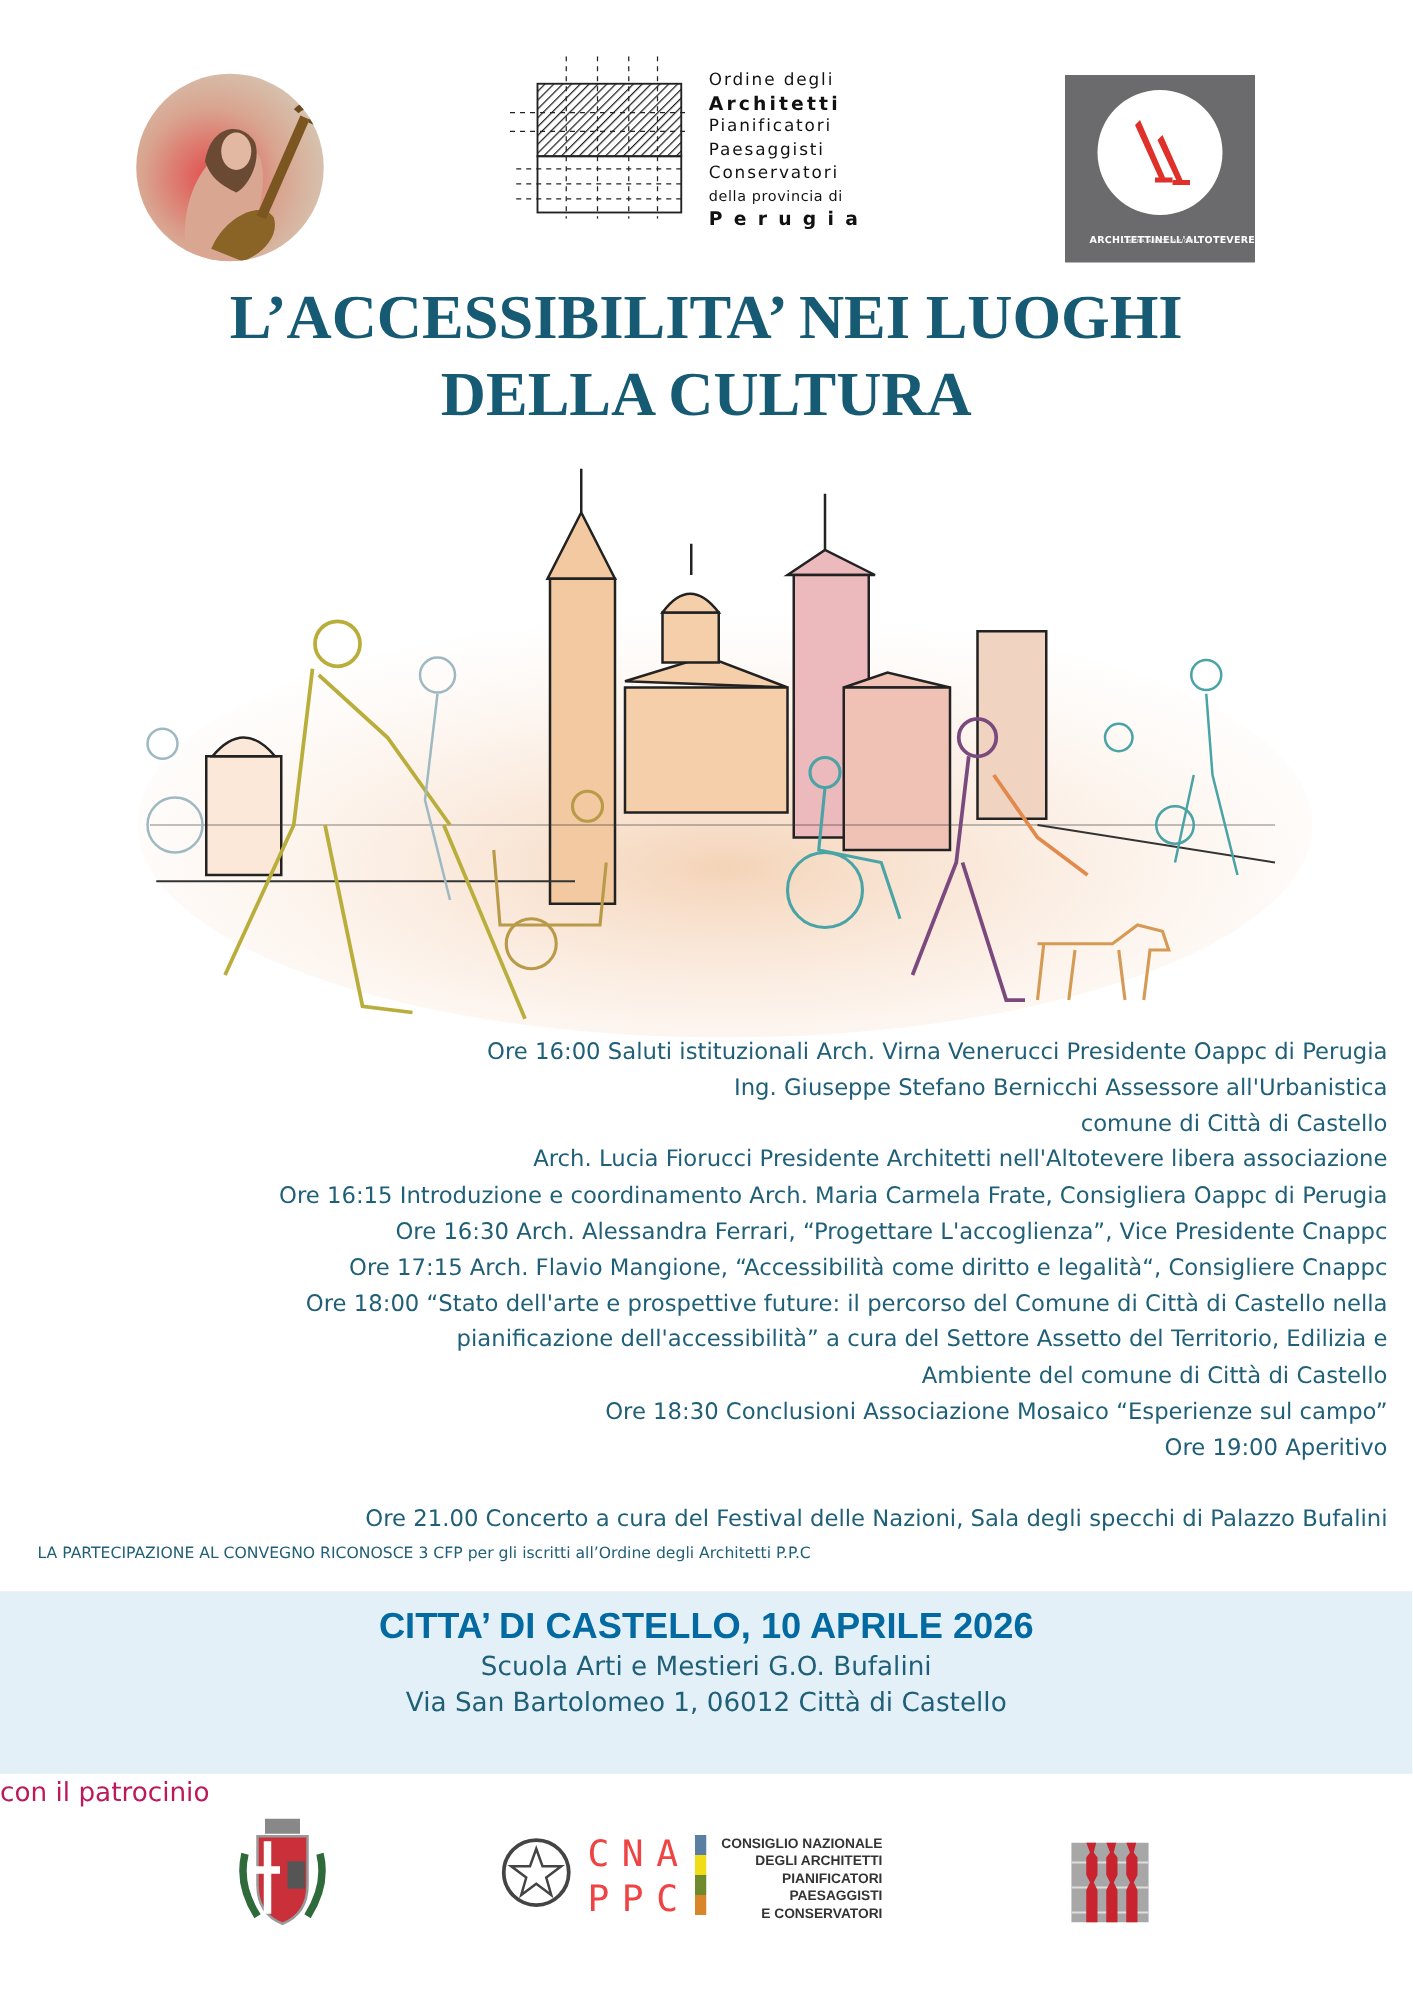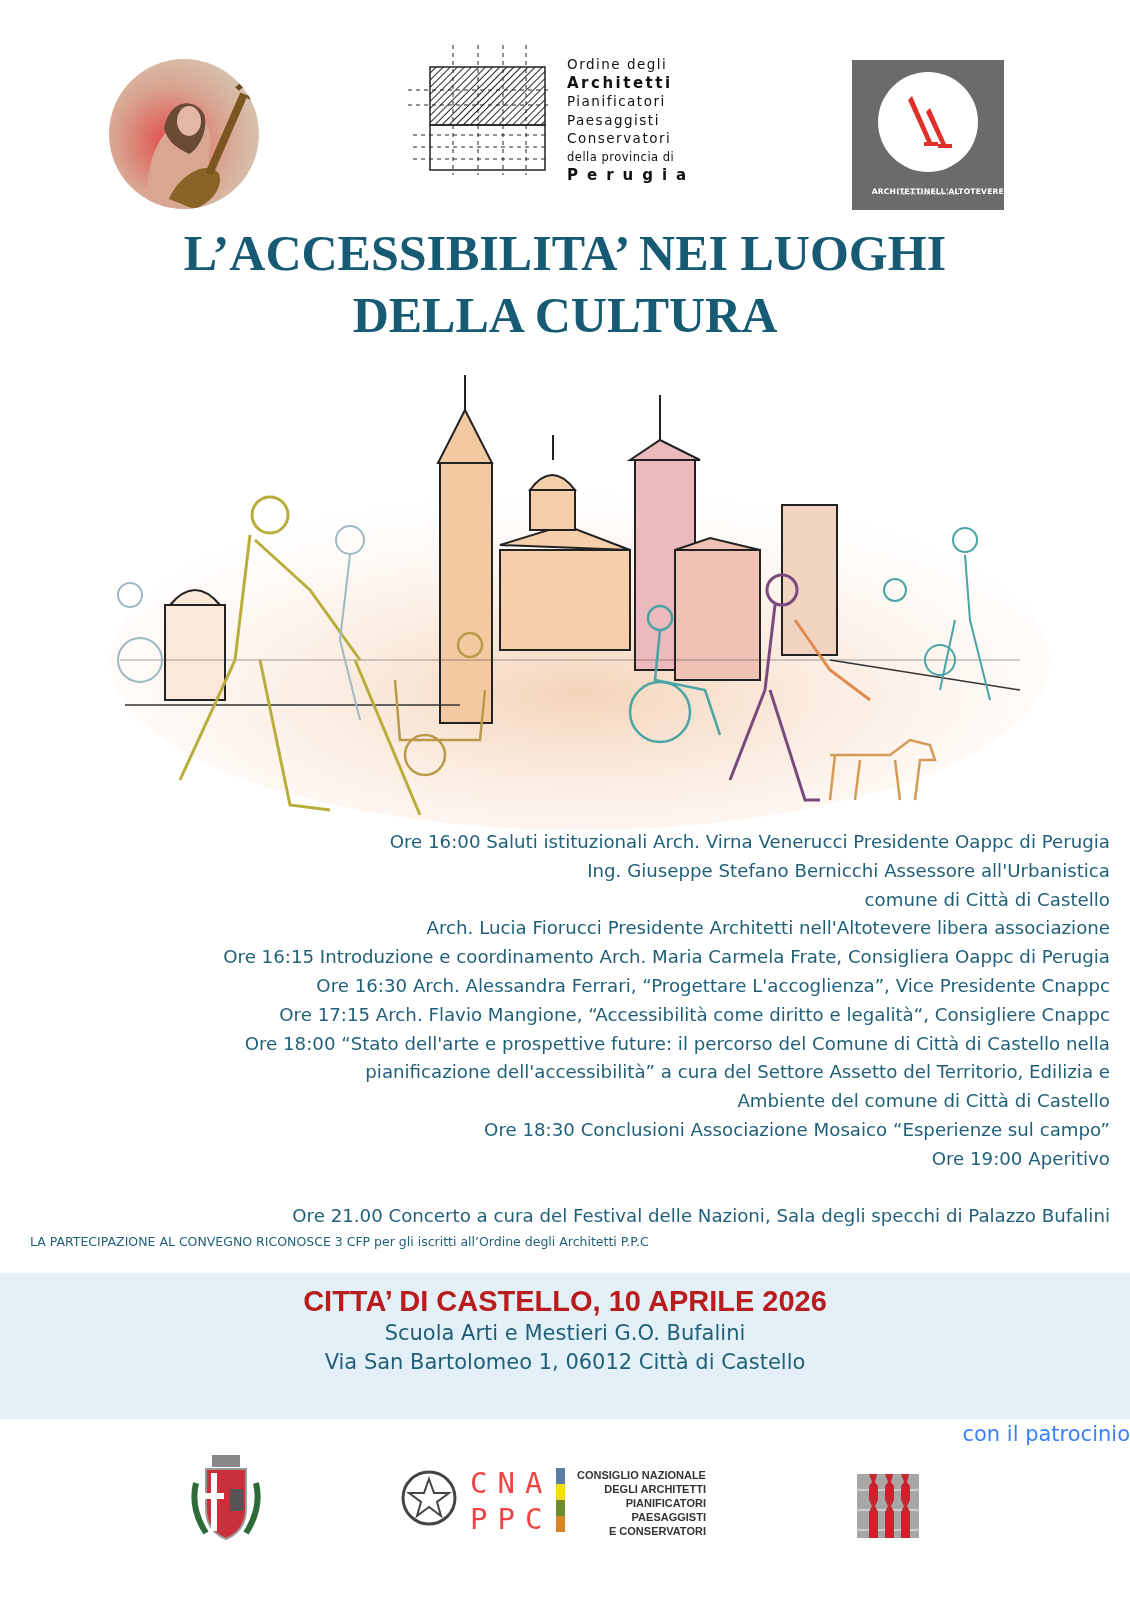--- a/index.html
+++ b/index.html
@@ -20,23 +20,23 @@
   .title { left:0; width:1130px; top:222px; text-align:center; font-family:Liberation Serif, serif; font-weight:bold; color:#165a73; font-size:50px; line-height:62px; letter-spacing:0px; }
   
   .illus { left:60px; top:360px; width:1000px; height:470px; }
   
   .prog { left:30px; top:828px; width:1080px; font-family:"DejaVu Sans", sans-serif; font-size:18.2px; line-height:28.8px; color:#1f5f78; }
   .prog .row { white-space:nowrap; height:28.8px;text-align:right; }
   .gap { height:28.8px; }
   .cfp { font-size:12.5px; line-height:18px; white-space:nowrap; margin-top:2px; }
   
   .band { left:0; top:1273px; width:1130px; height:146px; background:#e3f0f7; text-align:center; }
-  .band .h { font-family:"Liberation Sans", sans-serif; font-weight:bold; font-size:29px; color:#b91c1c; margin-top:10px; line-height:36px; }
+  .band .h { font-family:"Liberation Sans", sans-serif; font-weight:bold; font-size:29px; color:#0369a1; margin-top:10px; line-height:36px; }
   .band .l { font-size:21px; line-height:28.5px; color:#1f5f78; }
-  .patro { left:0; width:1130px; top:1420px; text-align:right; font-size:21px; color:#3b82f6; line-height:28px; }
+  .patro { left:0; width:1130px; top:1420px; text-align:left; font-size:21px; color:#be185d; line-height:28px; }
   .cnappc-text { left:577px; top:1468px; font-family:"Liberation Sans", sans-serif; font-weight:bold; font-size:11px; line-height:14px; color:#333;text-align:right; }
   .cna { left:470px; top:1465px; font-family:"DejaVu Sans Mono", monospace; font-size:29px; line-height:36px; color:#ef4444; letter-spacing:10px; }
 </style>
 </head>
 <body>
 
 <div class="abs logo-left">
   <svg width="150" height="150" viewBox="0 0 150 150">
     <path d="M40 150 C35 110 45 80 70 60 C80 50 95 55 100 70 C105 90 95 120 90 150 Z" fill="#d9a791"></path>
     <path d="M55 70 C60 40 85 38 95 55 C100 70 90 90 80 95 C70 90 60 85 55 70Z" fill="#6b4a33"></path>

